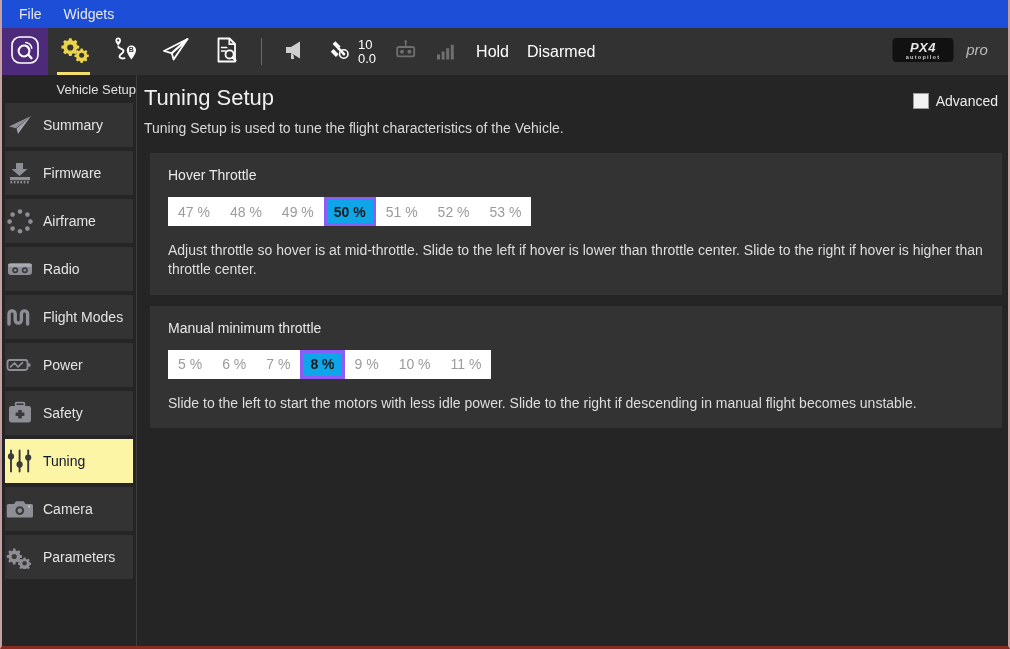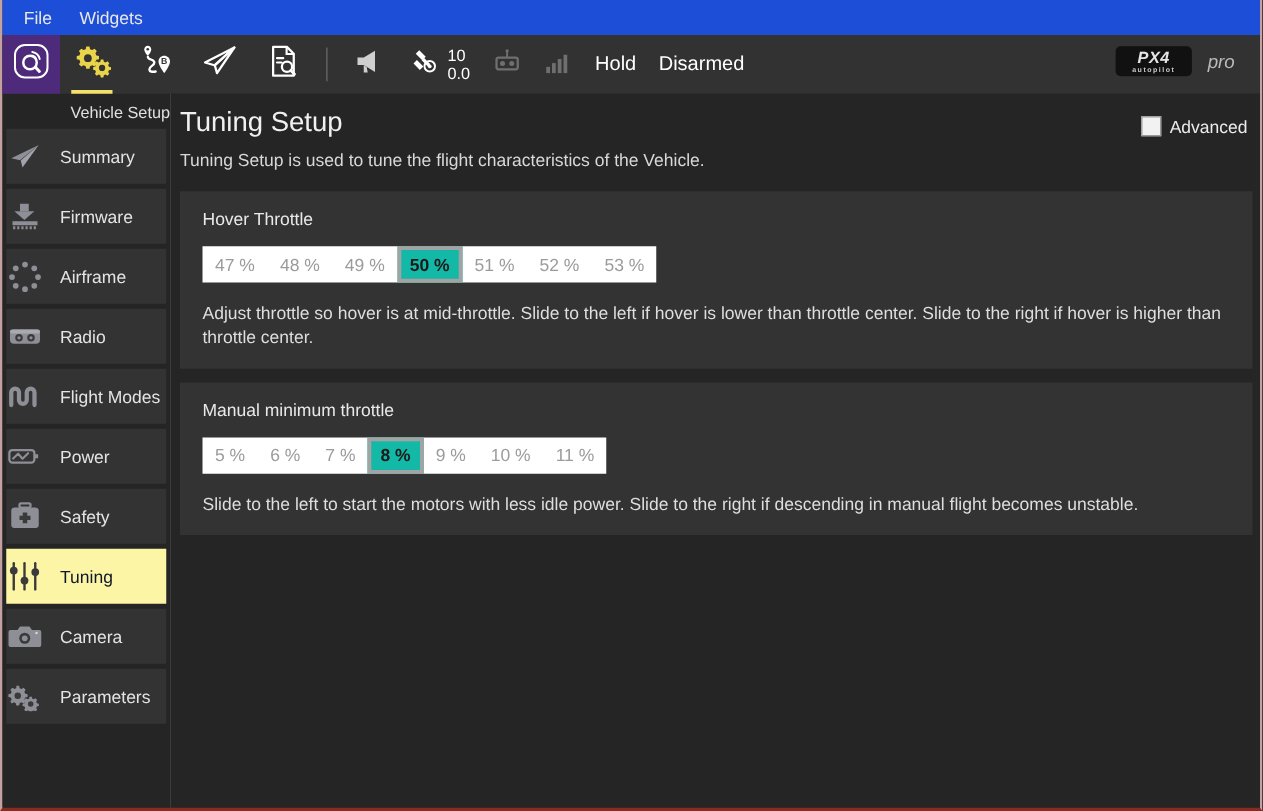--- a/index.html
+++ b/index.html
@@ -121,21 +121,21 @@
     font-size: 13px;
     text-align: right;
     padding: 4px 0 6px 0;
   }
   .side-item {
     height: 44px;
     margin: 0 3px 4px 3px;
     background: #333333;
     display: flex;
     align-items: center;
-    gap: 13px;
+    gap: 8px;
     padding-left: 0;
     cursor: pointer;
   }
   .side-item .lbl {
     color: #e4e4e4;
     font-size: 14px;
     white-space: nowrap;
   }
   .side-item.selected { background: #fdf5a6; }
   .side-item.selected .lbl { color: #0f172a; }
@@ -170,21 +170,21 @@
   }
   .adv-box {
     width: 16px; height: 16px;
     background: #f2f2f2;
     border: 1px solid #9a9a9a;
   }
   .adv-lbl { color: #ececec; font-size: 14px; }
 
   .card {
     background: #333333;
-    margin: 0 6px 0 7px;
+    margin: 0 6px 0 13px;
     padding: 14px 18px 16px 18px;
   }
   .card + .card { margin-top: 11px; }
   .card-title {
     color: #e9e9e9;
     font-size: 14px;
     margin-bottom: 14px;
   }
   .card-desc {
     color: #dedede;
@@ -209,22 +209,22 @@
     font-size: 14px;
     color: #9b9b9b;
     padding: 0 10px;
     white-space: nowrap;
     cursor: pointer;
     user-select: none;
   }
   .tick.current {
     color: #1a1a1a;
     font-weight: bold;
-    border: 3px solid #a3a3a3;
-    background: #14b8a6;
+    border: 3px solid #8b5cf6;
+    background: #0ea5e9;
     padding: 0 7px;
   }
 </style>
 </head>
 <body>
 
 <div id="app">
 
   <div class="menubar">
     <div class="menubar-item">File</div>

